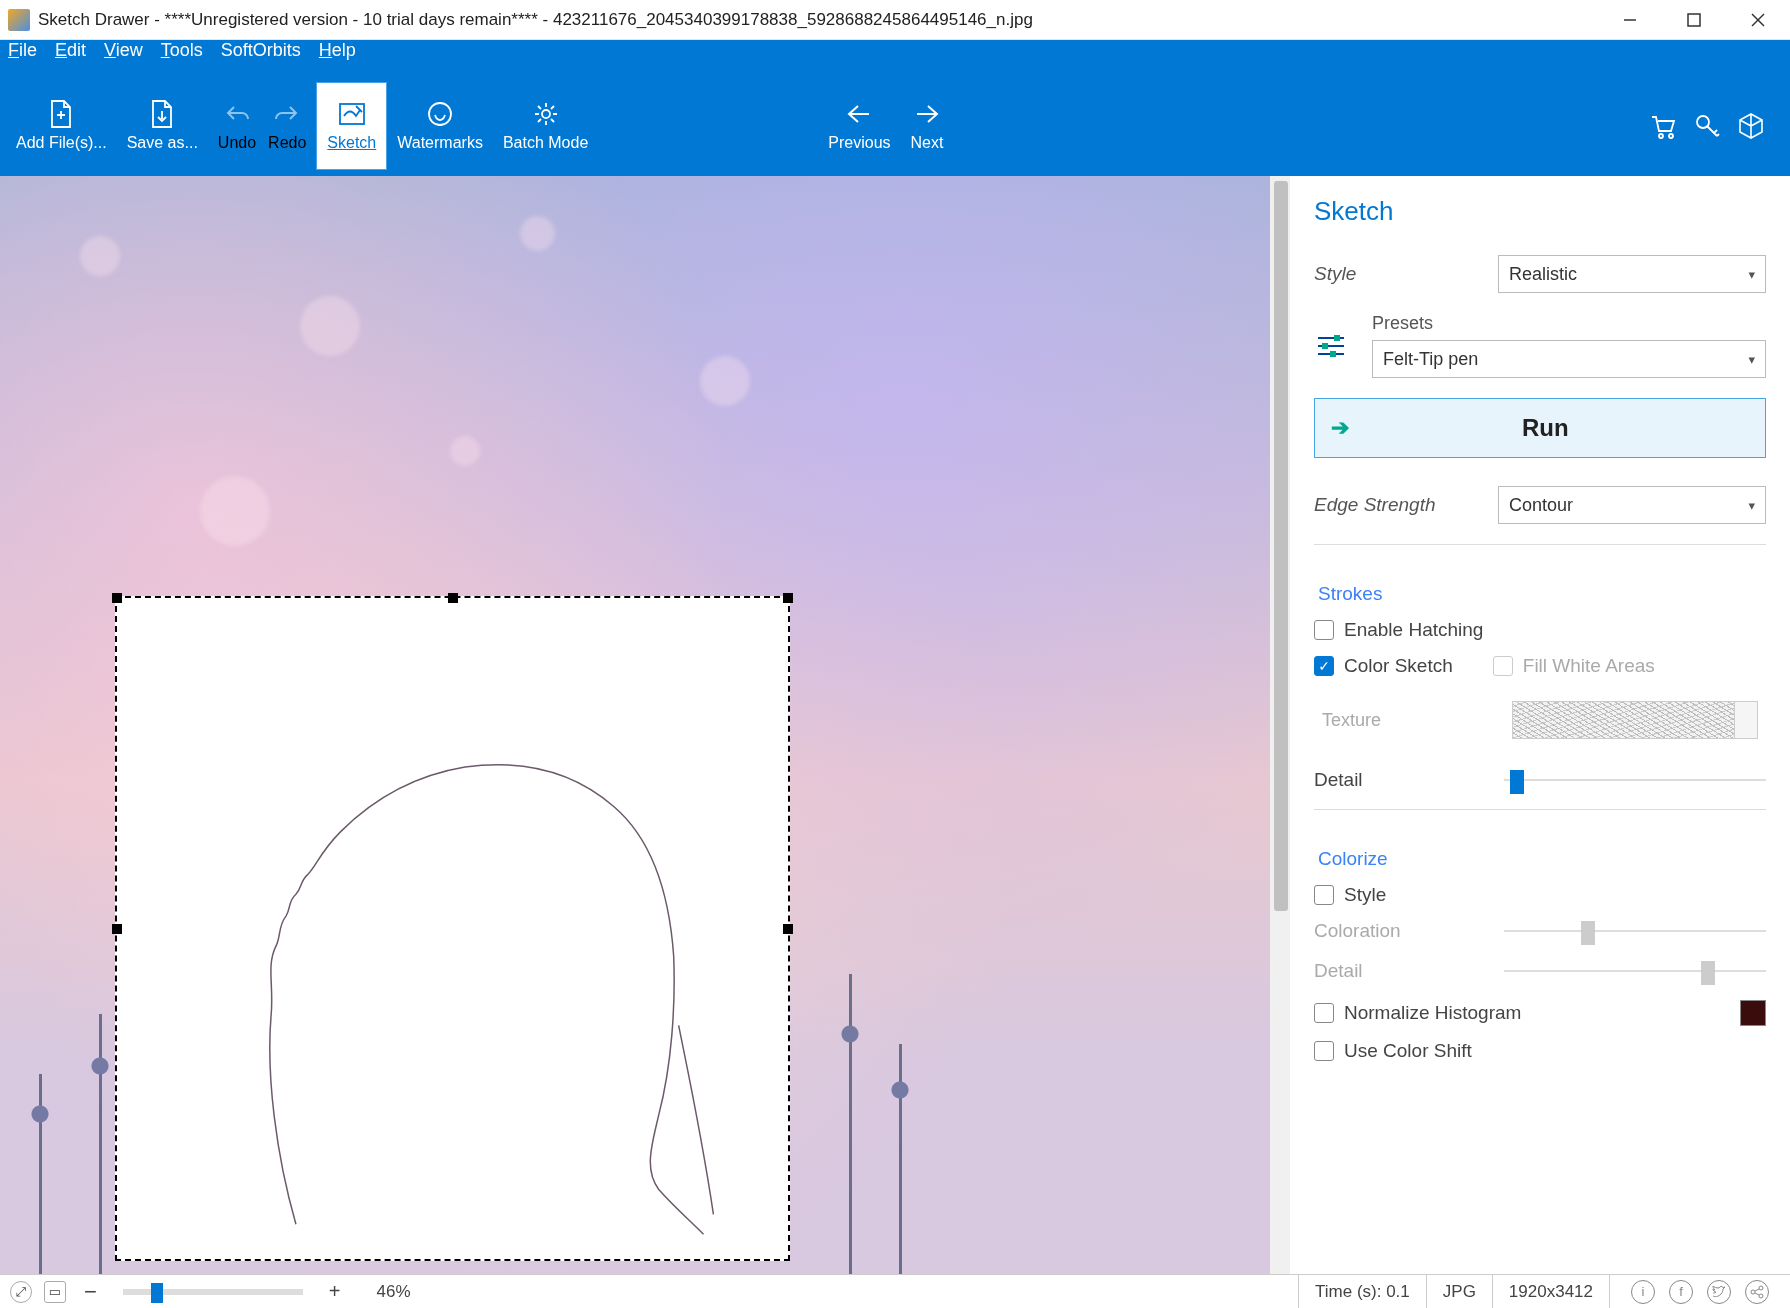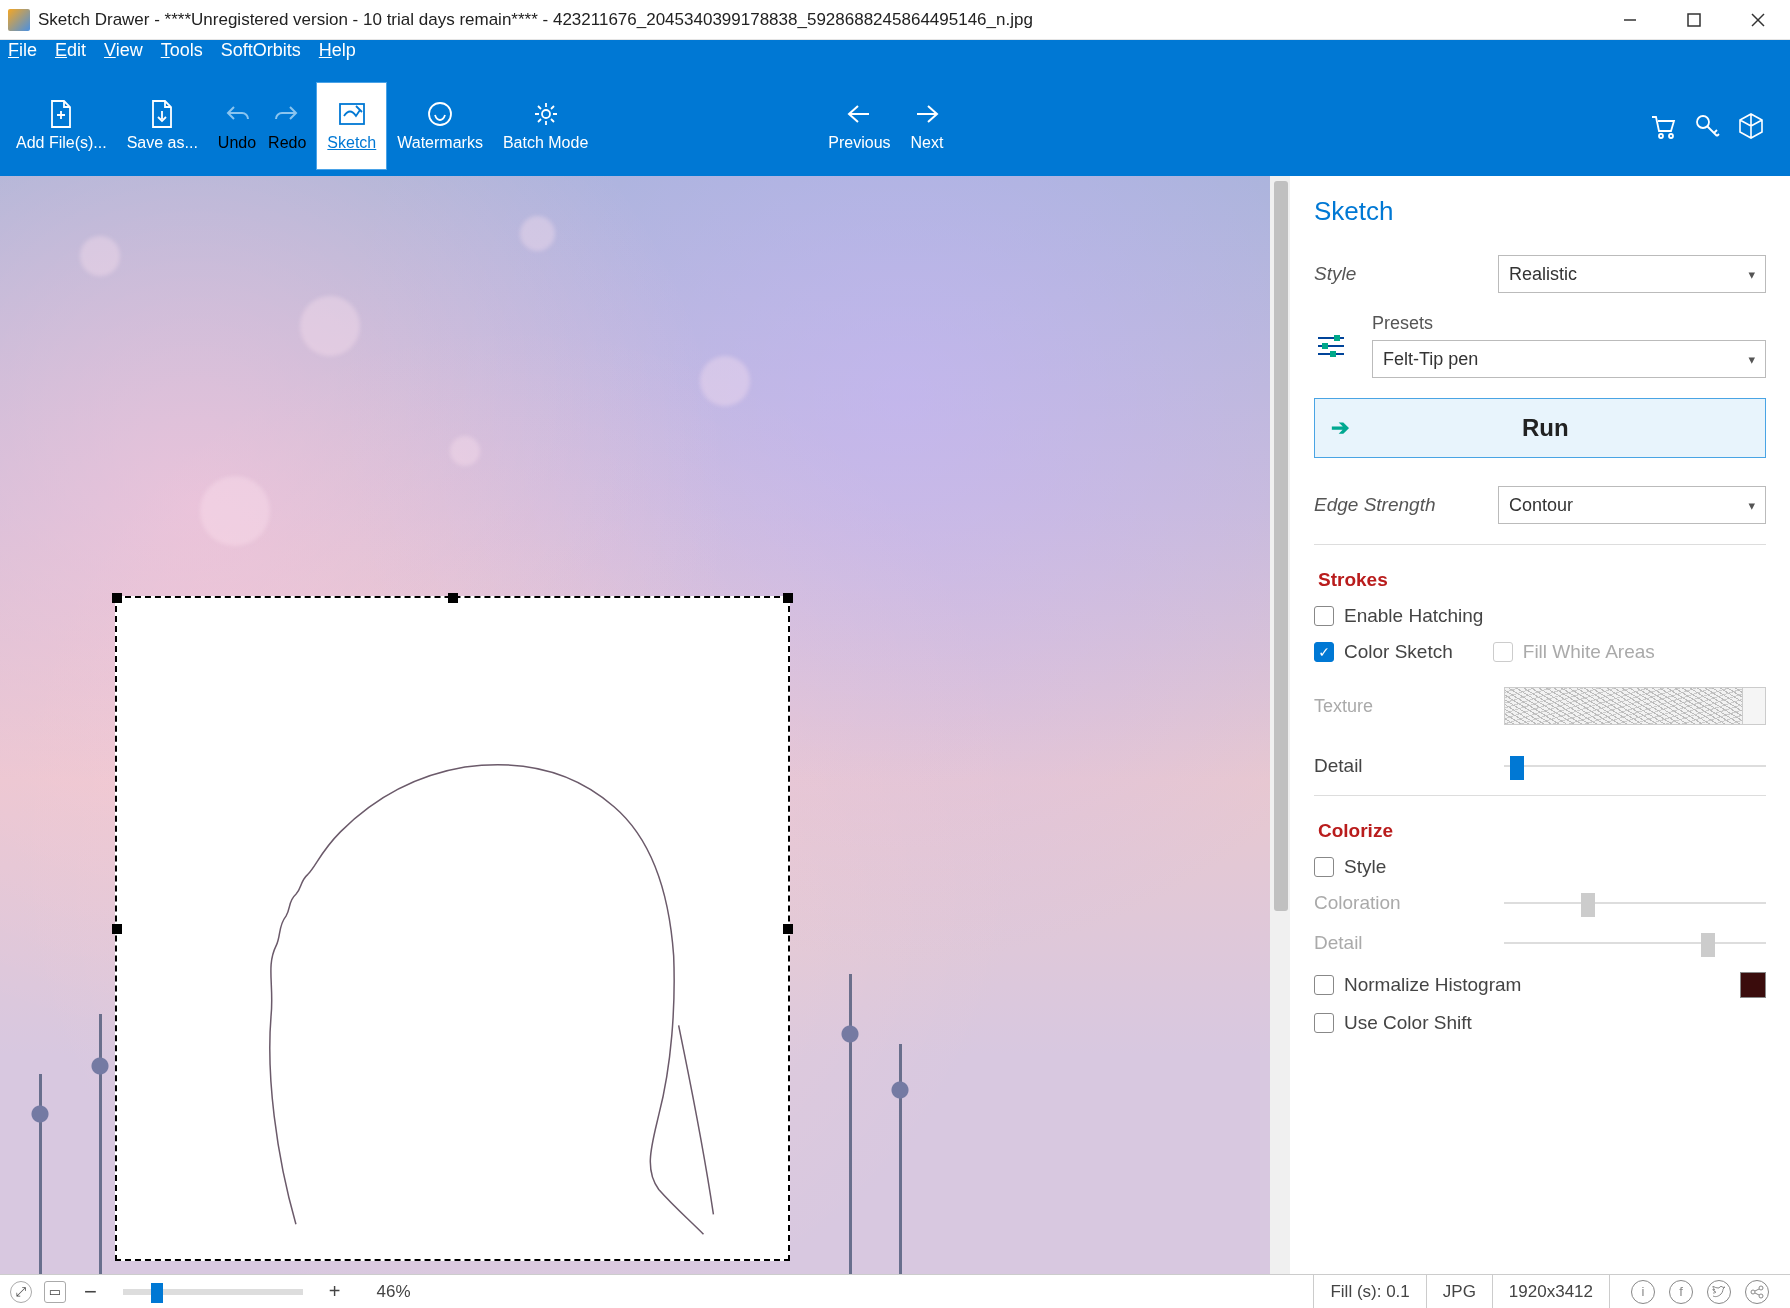--- a/index.html
+++ b/index.html
@@ -45,29 +45,29 @@
 .sidebar { flex: 1; background: #fff; padding: 20px 24px 10px 24px; overflow-y: auto; font-size: 18px; color: #555; }
 .sidebar h2 { color: #0078d4; font-weight: 500; font-size: 26px; margin-bottom: 28px; }
 .row { display: flex; align-items: center; margin-bottom: 20px; gap: 14px; }
 .row label { flex: 0 0 170px; font-size: 19px; color: #555; font-style: italic; }
 .select { flex: 1; height: 38px; border: 1px solid #bbb; background: #fff; padding: 0 10px; display:flex; align-items:center; justify-content:space-between; font-size:18px; color:#333; }
 .select .chev { font-size:13px; color:#555; }
 .presets-icon { width:34px; height:34px; display:flex; align-items:center; justify-content:center; color:#00a88a; margin-right:10px; }
 .run-btn { width: 100%; height: 60px; background: #e8f4fc; border: 1px solid #49a4e4; display:flex; align-items:center; font-size:24px; font-weight:600; color:#222; margin: 12px 0 28px; cursor:default; }
 .run-arrow { color:#00a890; margin: 0 16px; font-size:22px; }
 .run-text { flex:1; text-align:center; padding-right:40px; }
-.group-title { font-size:19px; color:#b91c1c; font-weight:700; margin: 10px 0 14px; padding-left: 4px; }
+.group-title { font-size:19px; color:#3b82f6; font-weight:400; margin: 24px 0 14px; padding-left: 4px; }
 .group { border-top: 1px solid #ddd; padding-top: 14px; margin-top: 10px; }
 .cb-row { display:flex; align-items:center; gap:10px; margin-bottom: 14px; font-size:19px; color:#444; }
 .cb-row.disabled { color:#aaa; }
 .cb { width:20px; height:20px; border:1px solid #888; border-radius:3px; display:inline-flex; align-items:center; justify-content:center; background:#fff; }
 .cb.checked { background:#0078d4; border-color:#0078d4; color:#fff; font-size:14px; }
 .cb.disabled { border-color:#ccc; }
 .two-col { display:flex; gap:40px; }
-.texture-row { display:flex; align-items:center; gap:20px; margin: 10px 0 30px; justify-content: space-between; }
+.texture-row { display:flex; align-items:center; gap:20px; margin: 10px 8px 30px; justify-content: space-between; }
 .texture-row label { color:#aaa; flex:0 0 170px; }
 .texture-swatch { flex:1; height:38px; border:1px solid #ccc; background:
   repeating-linear-gradient(32deg,#bbb 0 1px,transparent 1px 4px),
   repeating-linear-gradient(-18deg,#ccc 0 1px,transparent 1px 5px),#f2f2f2; position:relative; }
 .texture-swatch::after { content:""; position:absolute; right:0; top:0; bottom:0; width:22px; background:#f5f5f5; border-left:1px solid #ccc; }
 .slider-row { display:flex; align-items:center; gap:20px; margin-bottom: 18px; }
 .slider-row label { flex:0 0 170px; color:#aaa; font-size:19px; }
 .slider-row.on label { color:#444; }
 .slider { flex:1; height:20px; position:relative; }
 .track { position:absolute; left:0; right:0; top:9px; height:2px; background:#ddd; }
@@ -370,21 +370,21 @@
     <span class="sb-icon">⤢</span>
     <span class="sb-icon" style="border-radius:3px">▭</span>
     <span style="font-size:22px;padding:0 6px">−</span>
     <div class="sb-zoomslider">
       <div class="sb-zoomthumb"></div>
     </div>
     <span style="font-size:20px;padding:0 6px">+</span>
     <span style="margin-left:18px">46%</span>
   </div>
   <div class="sb-right">
-    <div class="sb-cell">Fill (s): 0.1</div>
+    <div class="sb-cell">Time (s): 0.1</div>
     <div class="sb-cell">JPG</div>
     <div class="sb-cell">1920x3412</div>
     <div class="sb-cell" style="gap:4px">
       <span class="sb-social">i</span>
       <span class="sb-social">f</span>
       <span class="sb-social">
         <svg width="14" height="12" viewBox="0 0 14 12">
             <path d="M1 10c2 1 5 1 8-2 2-2 2-5 2-5l2-2-2 .5C10 0 8 0 7 2 4 2 2 1 1 0c0 2 1 3 2 4-1 0-2 0-2-1 0 2 2 3 3 3-1 1-2 1-3 1" fill="none" stroke="#888" stroke-width="1"></path>
           </svg>
       </span>

